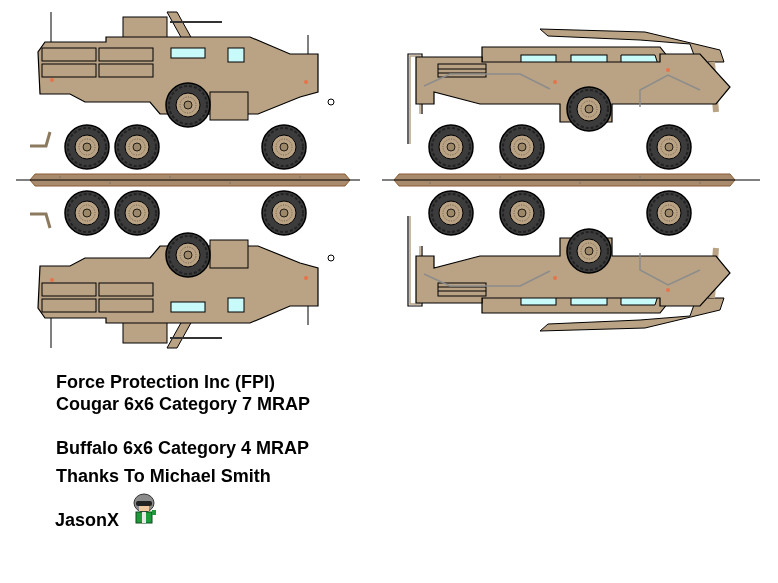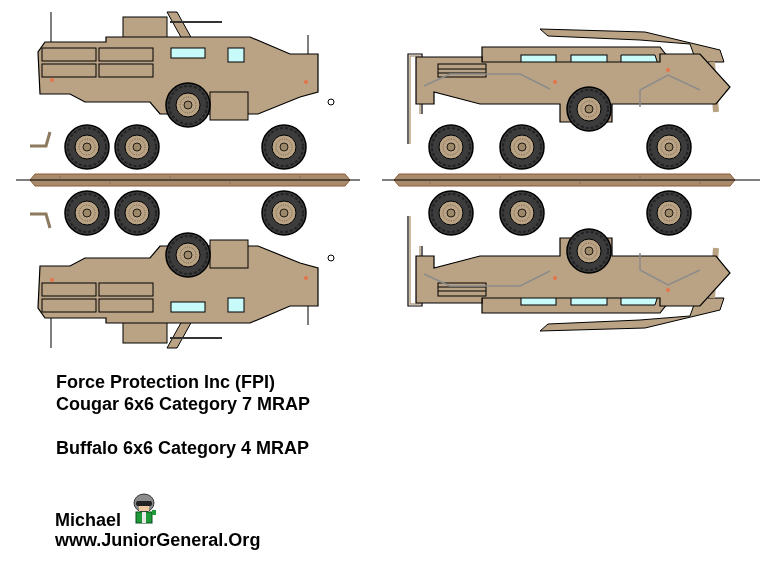--- a/index.html
+++ b/index.html
@@ -132,22 +132,22 @@
         <circle cx="640" cy="177" r="0.7"></circle>
       <circle cx="700" cy="183" r="0.7"></circle>
     </g>
   </svg>
 
   <div class="credits" id="c-title">
     <span class="credit-line">Force Protection Inc (FPI)</span>
     <span class="credit-line">Cougar 6x6 Category 7 MRAP</span>
   </div>
   <div class="credits" id="c-buffalo">Buffalo 6x6 Category 4 MRAP</div>
-  <div class="credits" id="c-author">Michael</div>
-  <div class="credits" id="c-site">www.JuniorGeneral.Org</div>
+  <div class="credits" id="c-thanks">Thanks To Michael Smith</div>
+  <div class="credits" id="c-author">JasonX</div>
 
   <svg class="avatar" viewBox="0 0 28 34">
     <ellipse cx="14" cy="10" rx="10" ry="9" fill="#8c8c8c" stroke="#333"></ellipse>
     <rect x="6" y="8" width="16" height="5" rx="2" fill="#222"></rect>
     <rect x="9" y="13" width="10" height="5" fill="#f0c8a0"></rect>
     <rect x="6" y="19" width="16" height="11" fill="#1f9a3a" stroke="#0b4a18"></rect>
     <rect x="12" y="19" width="4" height="11" fill="#e8e8e8"></rect>
     <rect x="22" y="17" width="4" height="5" fill="#1f9a3a"></rect>
   </svg>
 

